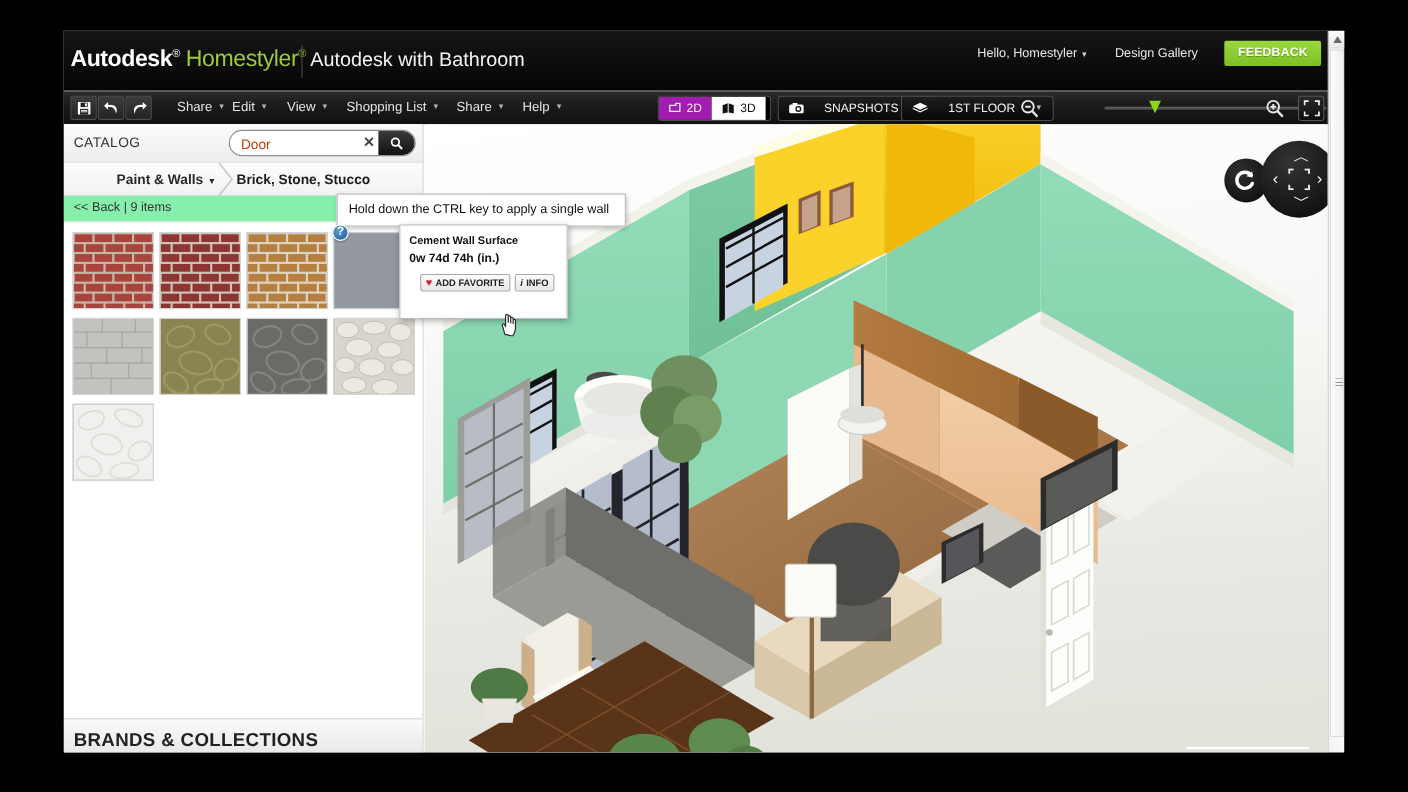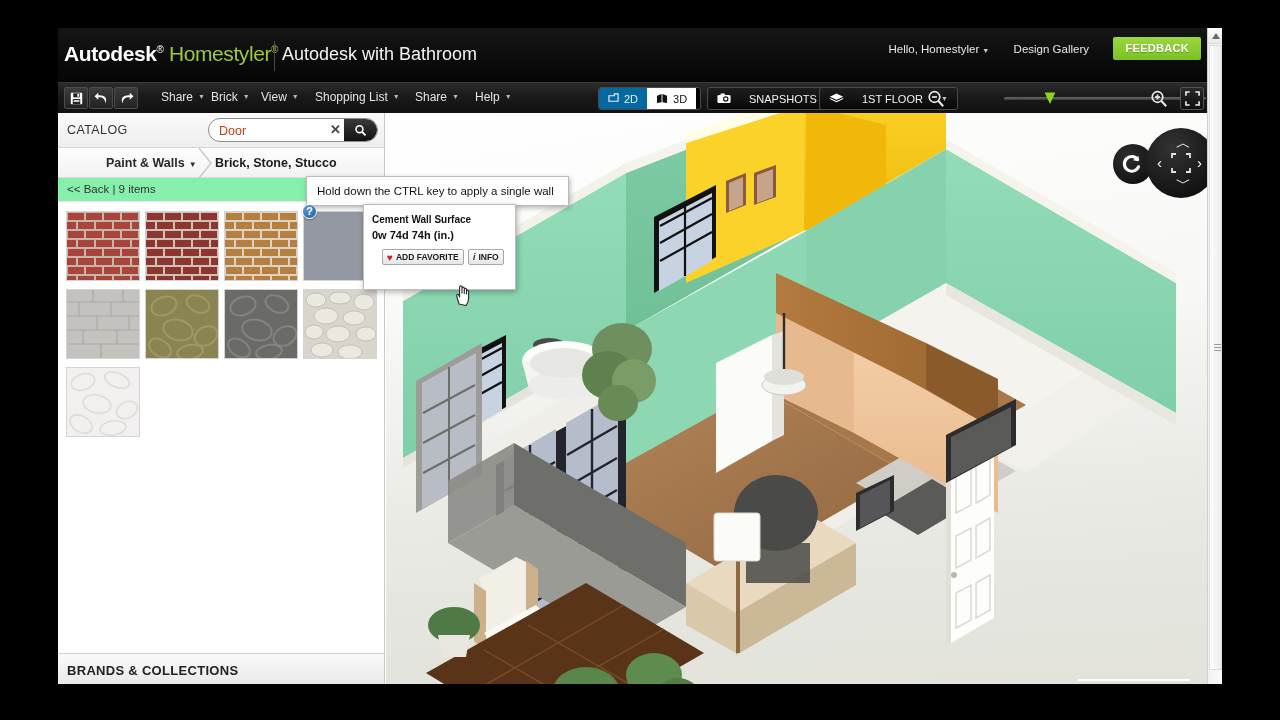--- a/index.html
+++ b/index.html
@@ -80,21 +80,21 @@
 
   
   .vt-group {
     position: absolute; top: 4px; height: 23px;
     background: #000; border: 1px solid #4a4a4a; border-radius: 3px;
     display: flex; align-items: stretch; overflow: hidden;
   }
   .vt-btn {
     display: flex; align-items: center; gap: 5px;
     padding: 0 9px; color: #f0f0f0; font-size: 11px; cursor: pointer;
-    background: #0369a1;
+    background: #a21caf;
   }
   .vt-btn.active { background: #ffffff; color: #111; }
   .dd-btn {
     position: absolute; top: 4px; height: 23px;
     background: linear-gradient(180deg,#1e1e1e,#080808);
     border: 1px solid #4a4a4a; border-radius: 3px;
     display: flex; align-items: center; gap: 18px;
     padding: 0 9px; color: #f2f2f2; font-size: 11px; cursor: pointer;
     white-space: nowrap;
   }
@@ -196,21 +196,21 @@
   }
 
   #brands-bar {
     position: absolute; left: 0; bottom: 0;
     width: 326px; height: 31px;
     background: linear-gradient(180deg,#fafafa,#e9e9e9);
     border-top: 1px solid #cfcfcf;
   }
   #brands-label {
     position:absolute; left:9px; top:9px;
-    font-size:13px; color:#222; letter-spacing:.3px; font-weight:bold;
+    font-size:17px; color:#222; letter-spacing:.3px; font-weight:bold;
   }
 
   
   #canvas {
     position: absolute; left: 328px; top: 85px;
     width: 821px; height: 571px;
     background: linear-gradient(170deg,#ffffff 0%, #f7f7f5 45%, #e9e9e4 100%);
     overflow: hidden;
   }
   #floorplane {
@@ -354,21 +354,21 @@
         <path d="M5 4 L5 1 L0.5 5.2 L5 9.5 L5 6.6 C10 6.2 13 8 14 14 C16.5 7 13 3.6 5 4 Z" fill="#fff"></path>
       </svg>
     </div>
     <div class="tb-iconbtn" style="left:56px">
       <svg width="15" height="13" viewBox="0 0 18 16">
         <path d="M13 4 L13 1 L17.5 5.2 L13 9.5 L13 6.6 C8 6.2 5 8 4 14 C1.5 7 5 3.6 13 4 Z" fill="#fff"></path>
       </svg>
     </div>
 
     <div class="menu-item" style="left:103px"><span>Share</span><span class="caret">▼</span></div>
-    <div class="menu-item" style="left:153px"><span>Brick</span><span class="caret">▼</span></div>
+    <div class="menu-item" style="left:153px"><span>Edit</span><span class="caret">▼</span></div>
     <div class="menu-item" style="left:203px"><span>View</span><span class="caret">▼</span></div>
     <div class="menu-item" style="left:257px"><span>Shopping List</span><span class="caret">▼</span></div>
     <div class="menu-item" style="left:357px"><span>Share</span><span class="caret">▼</span></div>
     <div class="menu-item" style="left:417px"><span>Help</span><span class="caret">▼</span></div>
 
     <div class="vt-group" style="left:540px; width:103px;">
       <div class="vt-btn">
         <svg width="11" height="11" viewBox="0 0 12 12">
             <path d="M1 3 L7 3 L7 1 L11 1 L11 9 L1 9 Z" fill="none" stroke="#eee" stroke-width="1.3"></path>
           </svg>

